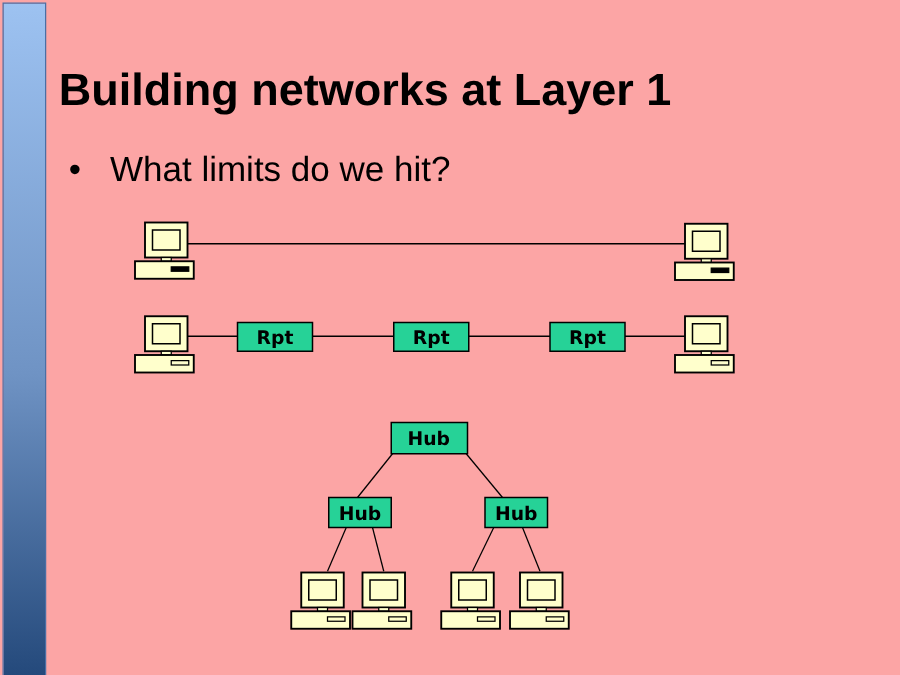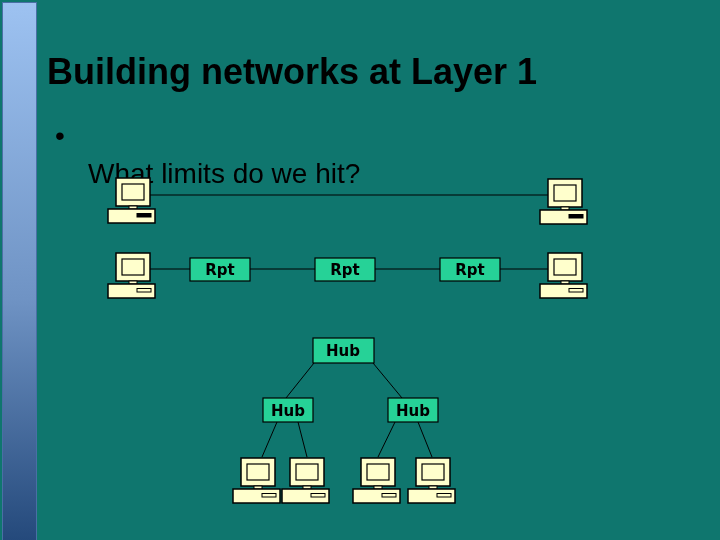--- a/index.html
+++ b/index.html
@@ -8,21 +8,21 @@
     width: 720px;
     height: 540px;
     background: #ffffff;
     overflow: hidden;
     font-family: "Liberation Sans", sans-serif;
   }
   .slide {
     position: relative;
     width: 720px;
     height: 540px;
-    background: #0f766e;
+    background: #fca5a5;
   }
   .accent-bar {
     position: absolute;
     left: 2px;
     top: 2px;
     width: 33px;
     height: 538px;
     background: linear-gradient(to bottom, #9dc2f1 0%, #6f93c4 55%, #24497b 100%);
     border: 1px solid #4a6fa5;
   }
@@ -49,21 +49,20 @@
   .bullet-marker {
     position: absolute;
     left: 0px;
     top: 0px;
   }
   .bullet-text {
     position: absolute;
     left: 33px;
     top: 0px;
     white-space: nowrap;
-    margin-top: 38px;
   }
   svg.diagram {
     position: absolute;
     left: 0;
     top: 0;
     width: 720px;
     height: 540px;
   }
   svg .box-label {
     font-family: "DejaVu Sans", sans-serif;

